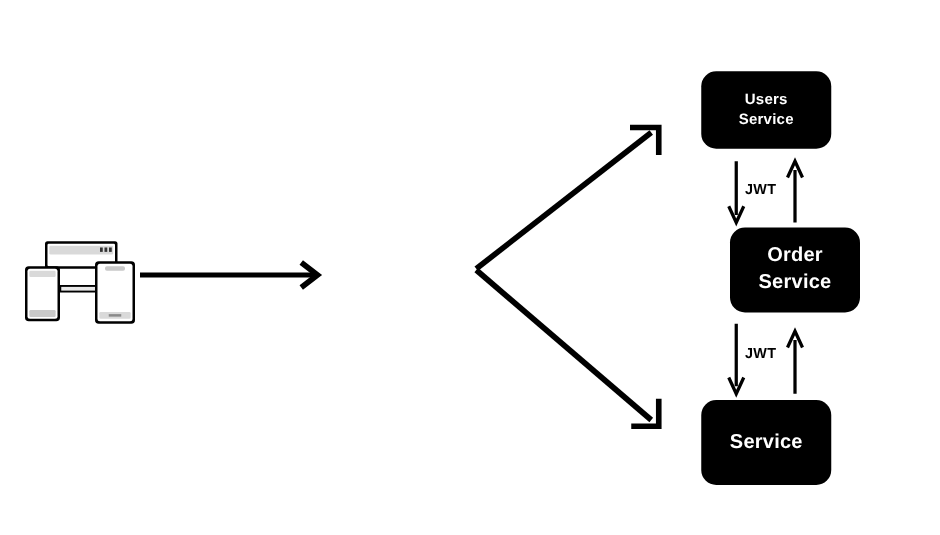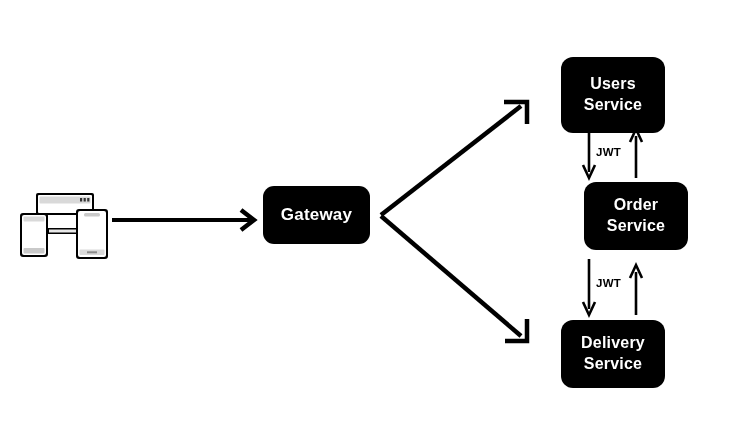--- a/index.html
+++ b/index.html
@@ -41,22 +41,22 @@
     top: 186px;
     width: 107px;
     height: 58px;
     font-size: 17px;
     border-radius: 11px;
   }
   #users-node {
     left: 561px;
     top: 57px;
     width: 104px;
-    height: 76px;
-    font-size: 16px;
+    height: 62px;
+    font-size: 12px;
   }
   #order-node {
     left: 584px;
     top: 182px;
     width: 104px;
     height: 68px;
     font-size: 16px;
   }
   #delivery-node {
     left: 561px;
@@ -166,35 +166,31 @@
       <polyline class="stroke-line" points="583,302 589,315 595,302" stroke-width="2.6"></polyline>
     </g>
 
     <g>
       <line class="stroke-line" x1="636" y1="315" x2="636" y2="272" stroke-width="2.6"></line>
       <polyline class="stroke-line" points="630,278 636,265 642,278" stroke-width="2.6"></polyline>
     </g>
 
   </svg>
 
-  <div class="node-box" id="gateway-node">
-    <span class="line">Gateway</span>
-  </div>
 
   <div class="node-box" id="users-node">
     <span class="line">Users</span>
     <span class="line">Service</span>
   </div>
 
   <div class="node-box" id="order-node">
     <span class="line">Order</span>
     <span class="line">Service</span>
   </div>
 
   <div class="node-box" id="delivery-node">
-    <span class="line">Delivery</span>
     <span class="line">Service</span>
   </div>
 
   <div class="jwt-label" id="jwt-label-upper">JWT</div>
   <div class="jwt-label" id="jwt-label-lower">JWT</div>
 
 </div>
 
 </body></html>

